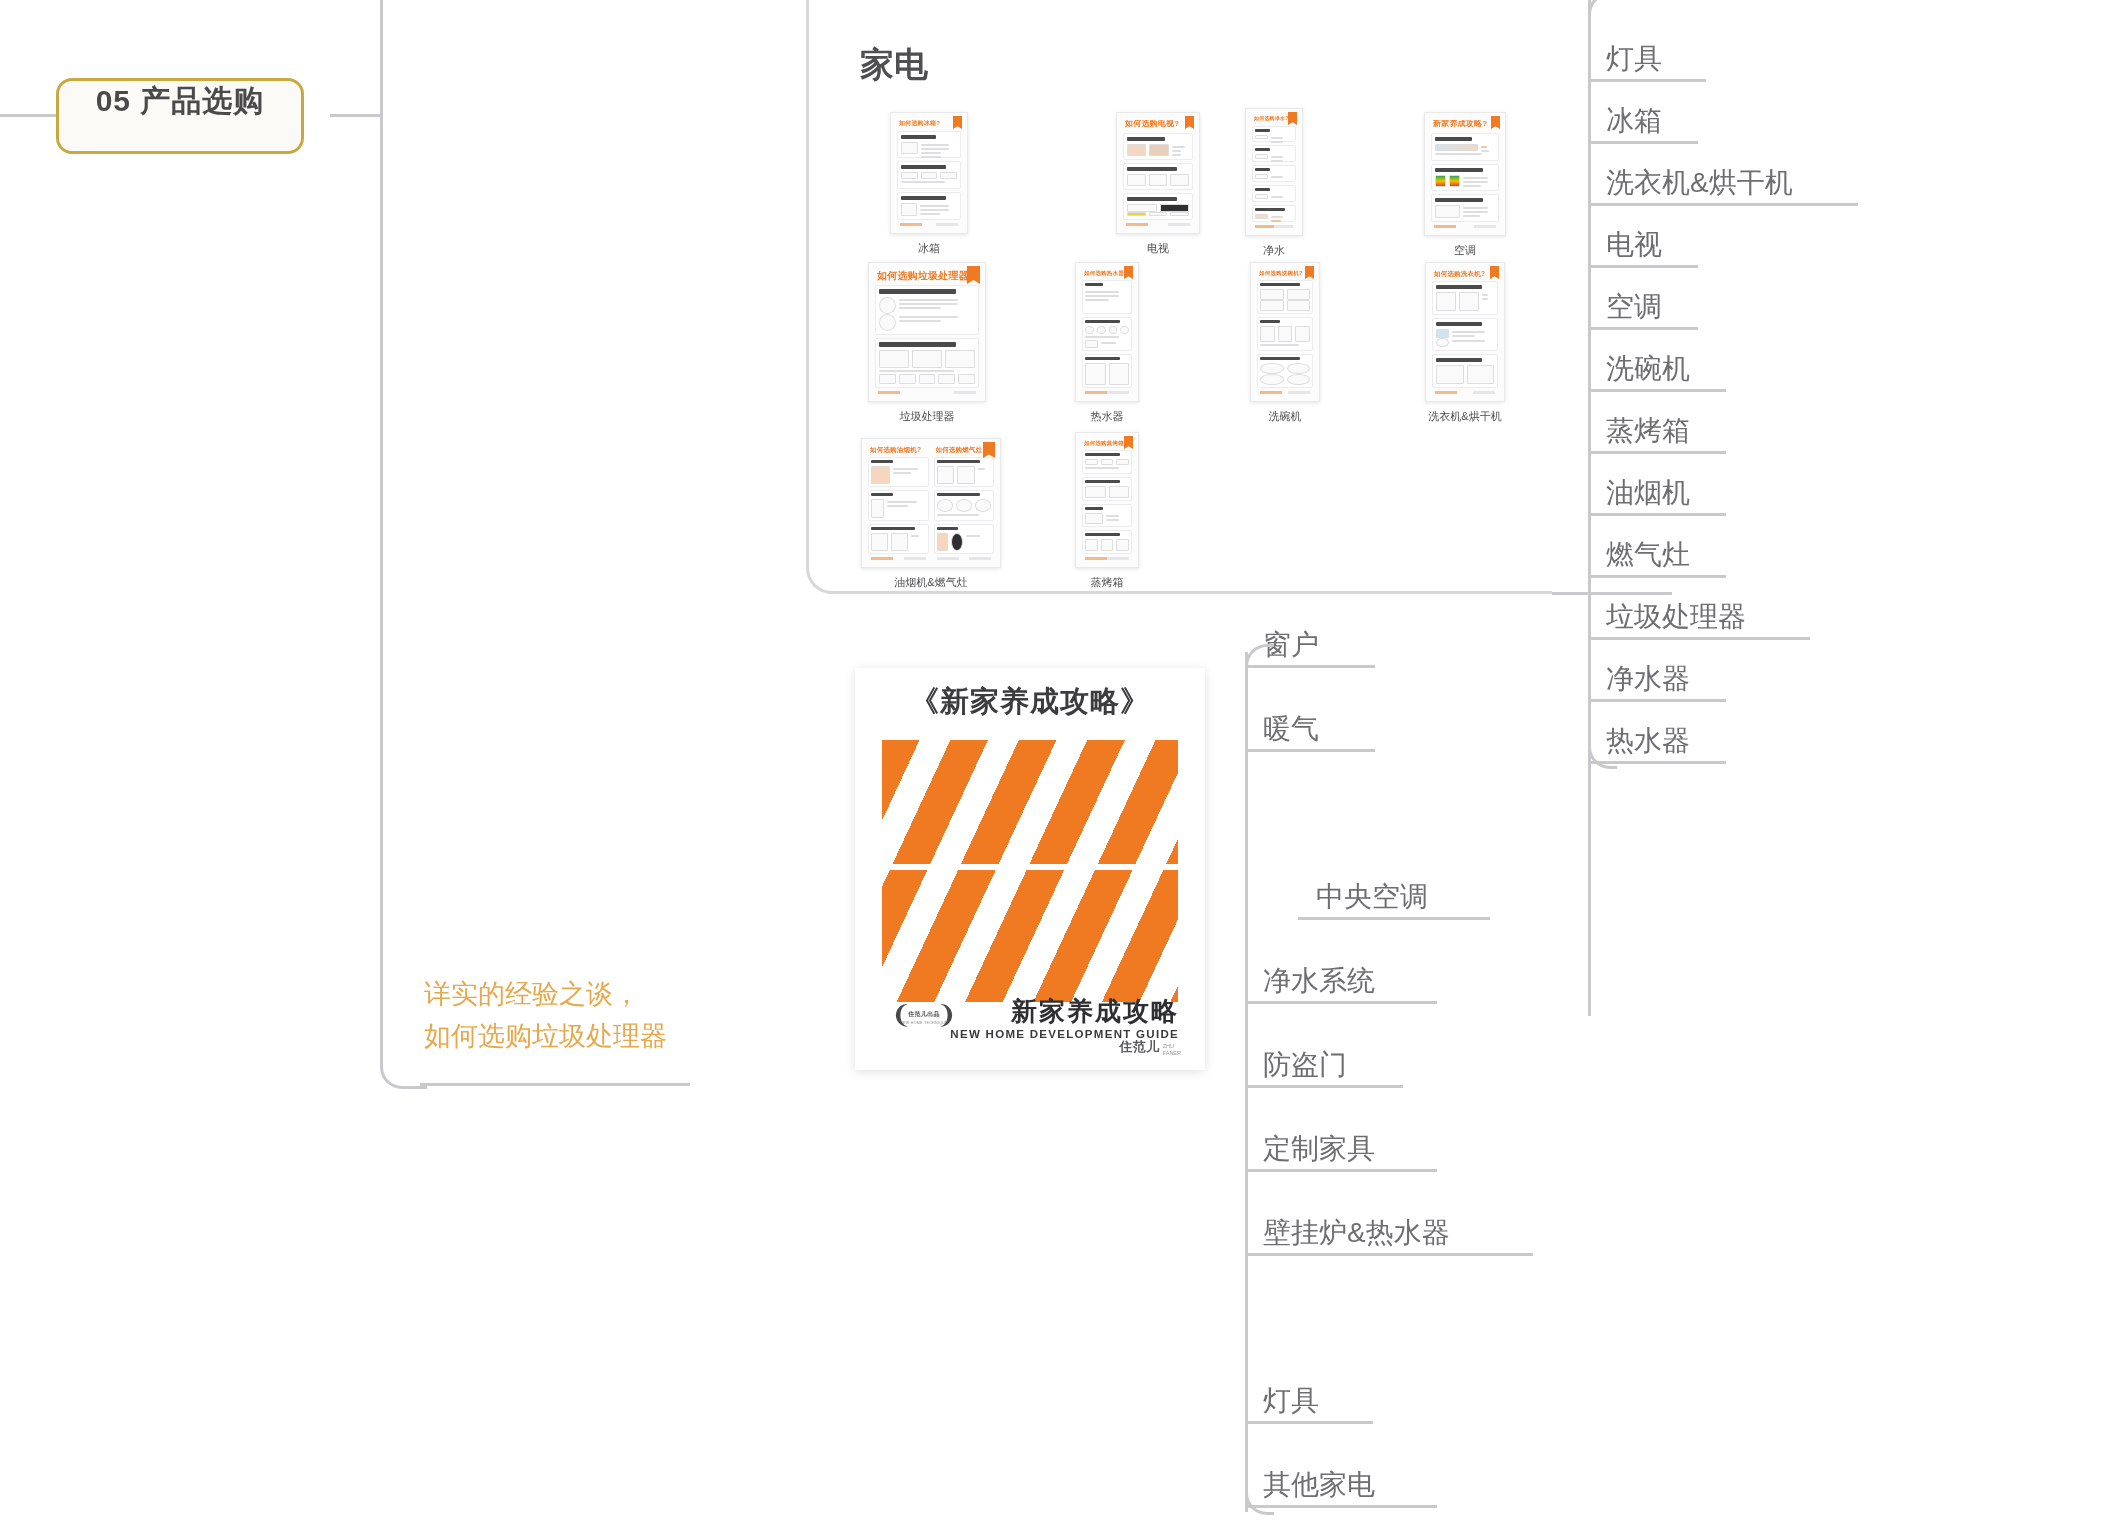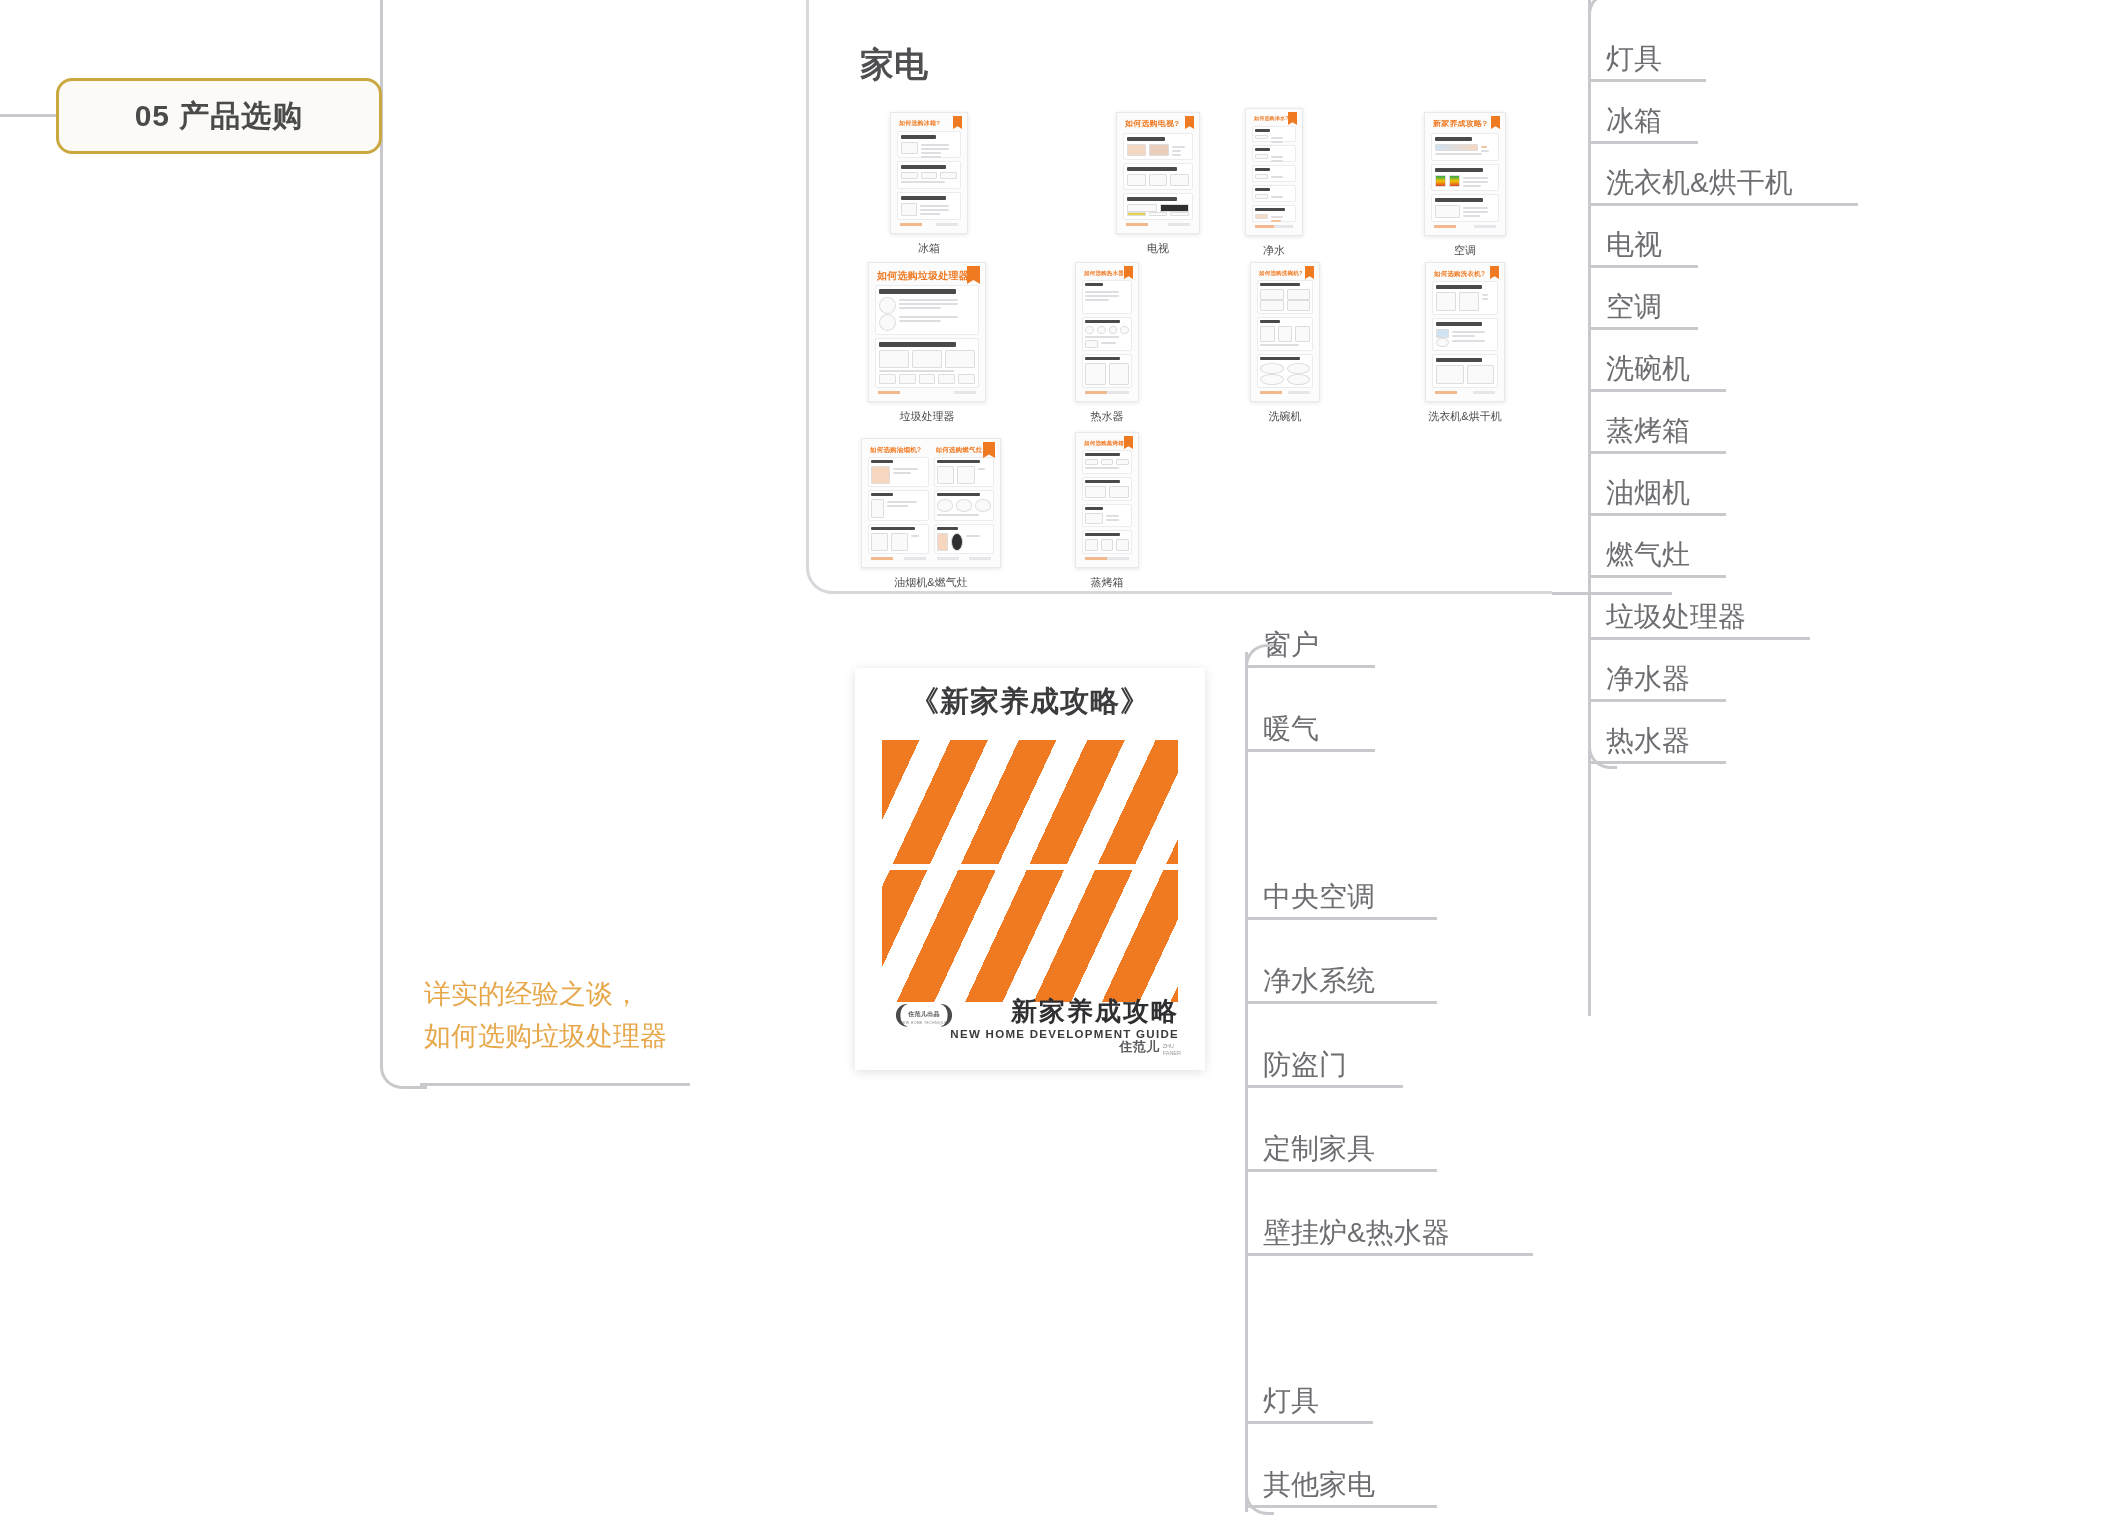--- a/index.html
+++ b/index.html
@@ -15,23 +15,23 @@
   
   .ln{position:absolute;background:#c9c9cd;}
   .hline{height:3px;}
   .vline{width:3px;}
   .corner{position:absolute;border:3px solid #c9c9cd;background:transparent;}
   .corner.bl{border-top:none;border-right:none;border-bottom-left-radius:22px;}
   .corner.tl{border-bottom:none;border-right:none;border-top-left-radius:22px;}
 
   
   #root-node{
-    position:absolute;left:56px;top:78px;width:326px;height:76px;
+    position:absolute;left:56px;top:78px;width:248px;height:76px;
     border:3px solid #c9a83f;border-radius:16px;background:#fbfaf7;
-    display:flex;align-items:center;justify-content:center;
+    display:flex;align-items:flex-start;justify-content:center;
     box-sizing:border-box;
   }
   #root-node .lbl{
     font-size:30px;font-weight:bold;color:#4a4a4a;letter-spacing:1px;
     white-space:nowrap;
   }
 
   
   #appliance-box{
     position:absolute;left:806px;top:-40px;width:744px;height:634px;
@@ -729,21 +729,21 @@
   <div class="branch-item" style="left:1245px;top:600px;width:200px;height:68px;">
     <span class="txt">窗户</span>
     <span class="ul" style="width:130px;"></span>
   </div>
   <div class="corner tl" style="left:1245px;top:644px;width:26px;height:26px;"></div>
 
   <div class="branch-item" style="left:1245px;top:668px;width:200px;height:84px;">
     <span class="txt">暖气</span>
     <span class="ul" style="width:130px;"></span>
   </div>
-  <div class="branch-item" style="left:1245px;top:836px;width:260px;height:84px;">
+  <div class="branch-item" style="left:1298px;top:836px;width:260px;height:84px;">
     <span class="txt">中央空调</span>
     <span class="ul" style="width:192px;"></span>
   </div>
   <div class="branch-item" style="left:1245px;top:920px;width:260px;height:84px;">
     <span class="txt">净水系统</span>
     <span class="ul" style="width:192px;"></span>
   </div>
   <div class="branch-item" style="left:1245px;top:1004px;width:200px;height:84px;">
     <span class="txt">防盗门</span>
     <span class="ul" style="width:158px;"></span>

